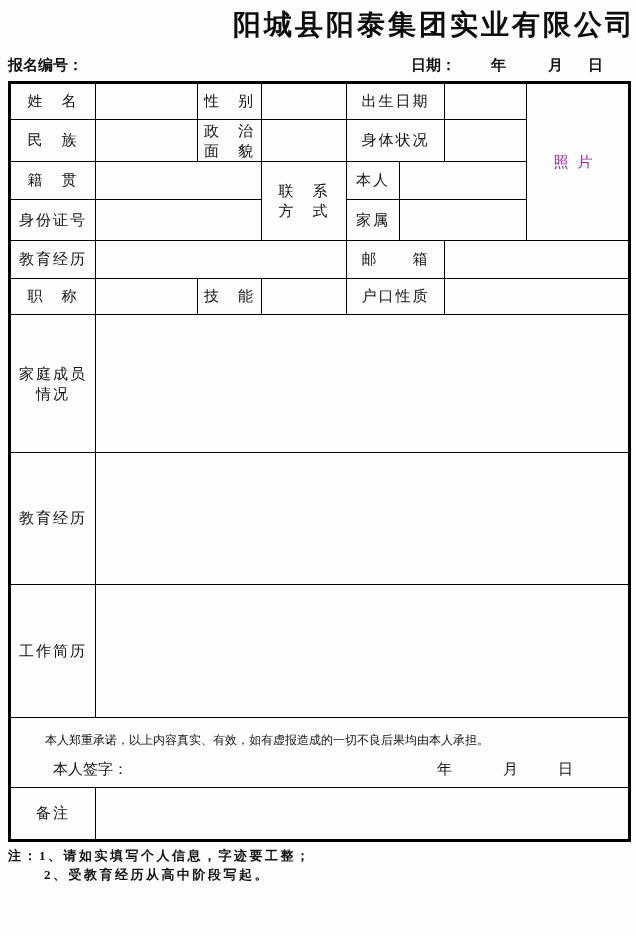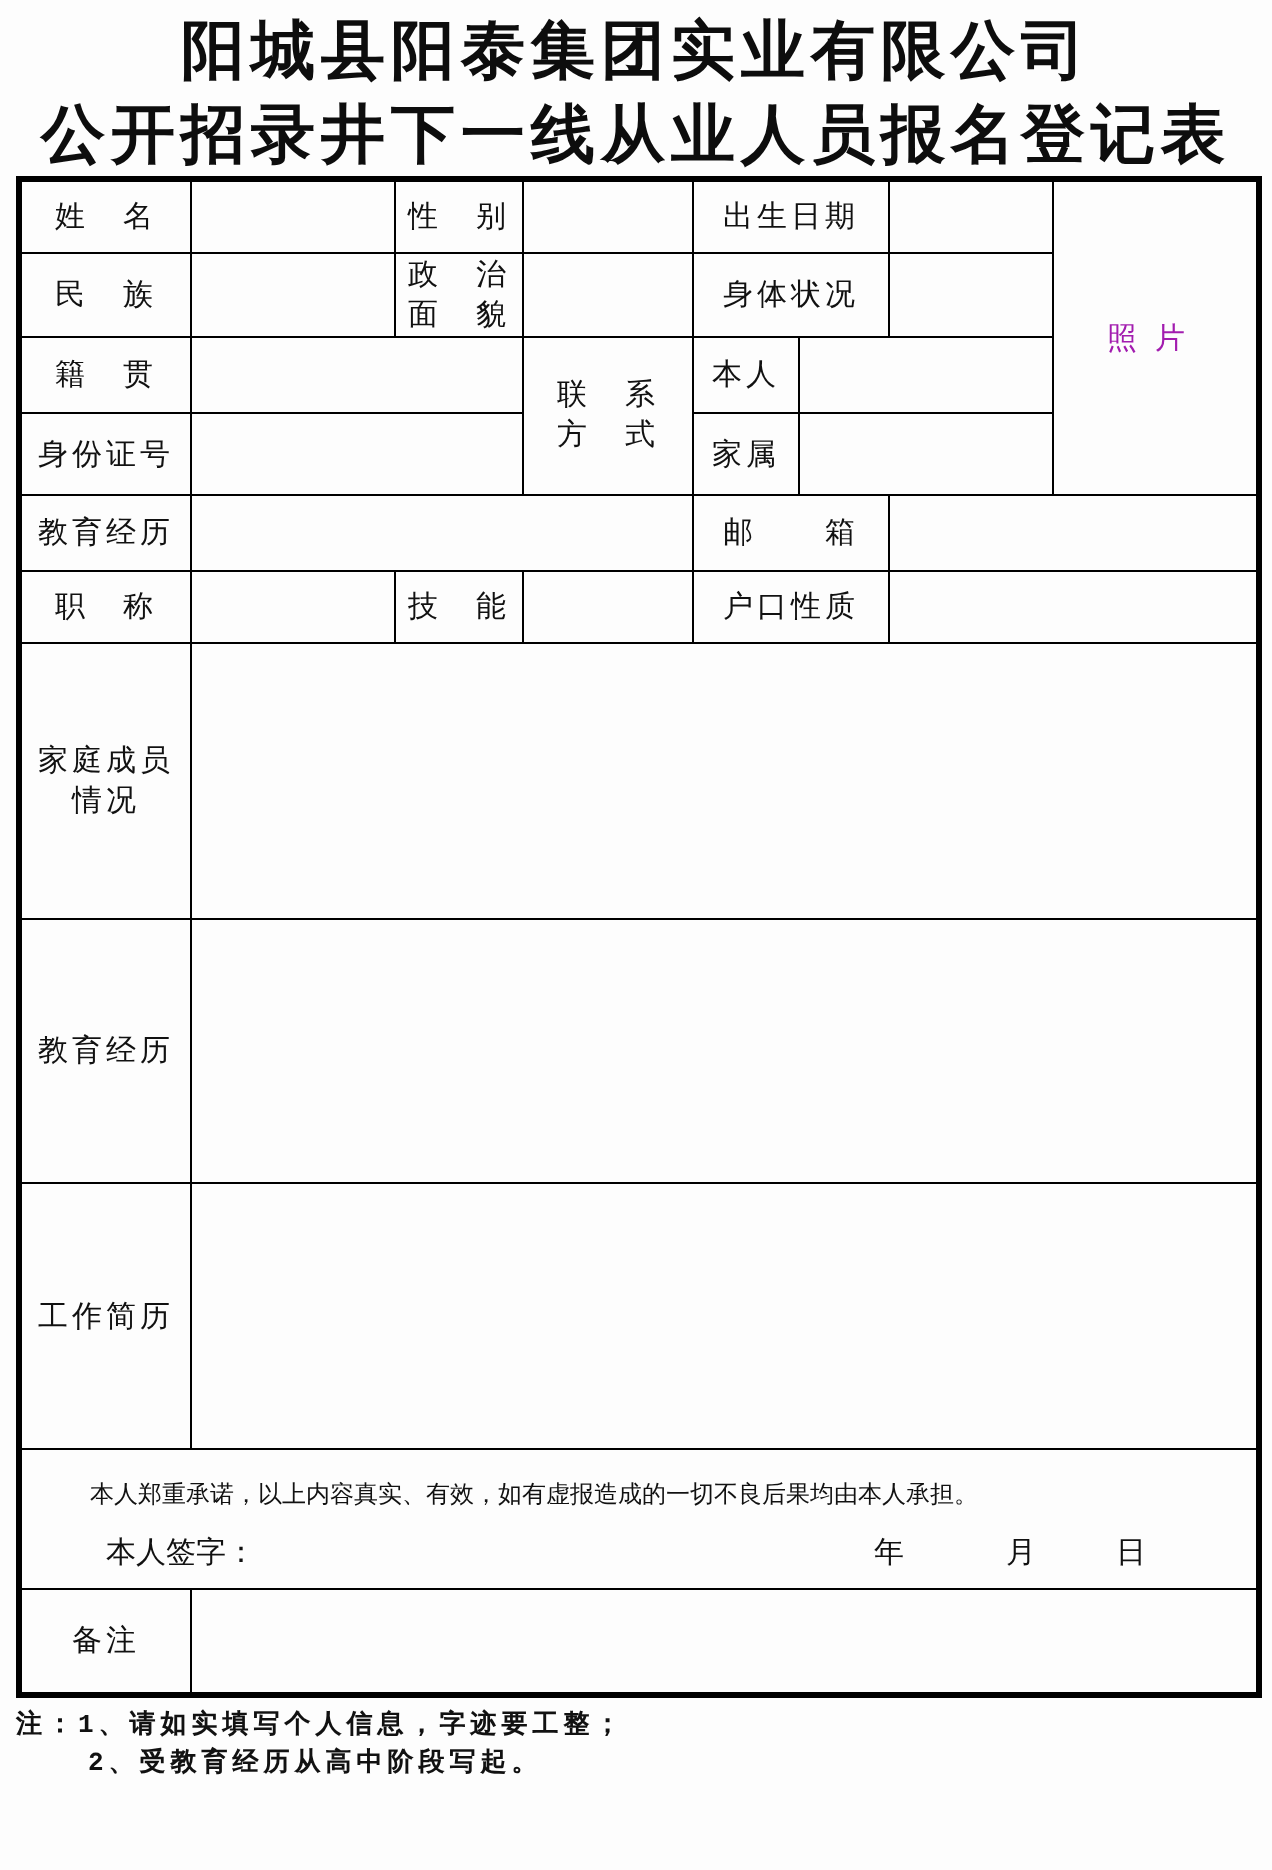--- a/index.html
+++ b/index.html
@@ -3,21 +3,21 @@
 <meta charset="utf-8">
 <style>
   * { margin:0; padding:0; box-sizing:border-box; }
   html,body { background:#fff; }
   .page {
     width:636px; height:935px; background:#fdfdfd; position:relative;
     font-family:"Liberation Serif","DejaVu Serif",serif; color:#111; overflow:hidden;
   }
   .title-block { padding-top:4px; }
   .title-line {
-    text-align:center; font-weight:bold; font-size:32px; letter-spacing:3px;
+    text-align:right; font-weight:bold; font-size:28px; letter-spacing:3px;
     line-height:42px; color:#0d0d0d; white-space:nowrap;
   }
   .meta-row {
     position:relative; height:24px; margin:8px 8px 3px 8px;
     font-weight:bold; font-size:15px;
   }
   .meta-row span { position:absolute; top:2px; white-space:nowrap; }
   .meta-regno { left:0; }
   .meta-date-label { left:403px; }
   .meta-year  { left:483px; }
@@ -54,34 +54,40 @@
     margin-top:8px; padding:0 4px 0 6px; text-indent:28px;
     font-size:12px; line-height:24px; white-space:nowrap;
   }
   .sign-row { position:relative; height:30px; margin-top:4px; font-size:15px; }
   .sign-row span { position:absolute; top:4px; white-space:nowrap; }
   .sign-label { left:2px;margin-left:40px; }
   .sign-year  { left:426px; }
   .sign-month { left:492px; }
   .sign-day   { left:547px; }
 
-  .notes { margin:4px 0 0 8px; font-size:13px; font-weight:600; letter-spacing:2.5px;font-family:Liberation Mono, monospace; }
+  .notes { margin:4px 0 0 8px; font-size:13px; font-weight:600; letter-spacing:2.5px; }
   .notes div { line-height:19px; white-space:nowrap; }
   .note-line2 { padding-left:36px; }
 </style>
 </head>
 <body>
 
 <div class="page">
 
   <div class="title-block">
     <div class="title-line">阳城县阳泰集团实业有限公司</div>
-    <div class="title-line">公开招录井下一线从业人员报名登记表</div>
   </div>
 
+  <div class="meta-row">
+    <span class="meta-regno">报名编号：</span>
+    <span class="meta-date-label">日期：</span>
+    <span class="meta-year">年</span>
+    <span class="meta-month">月</span>
+    <span class="meta-day">日</span>
+  </div>
 
   <table class="form">
     <colgroup>
       <col style="width:86px">
         <col style="width:102px">
         <col style="width:64px">
         <col style="width:85px">
       <col style="width:53px">
         <col style="width:45px">
         <col style="width:82px">

